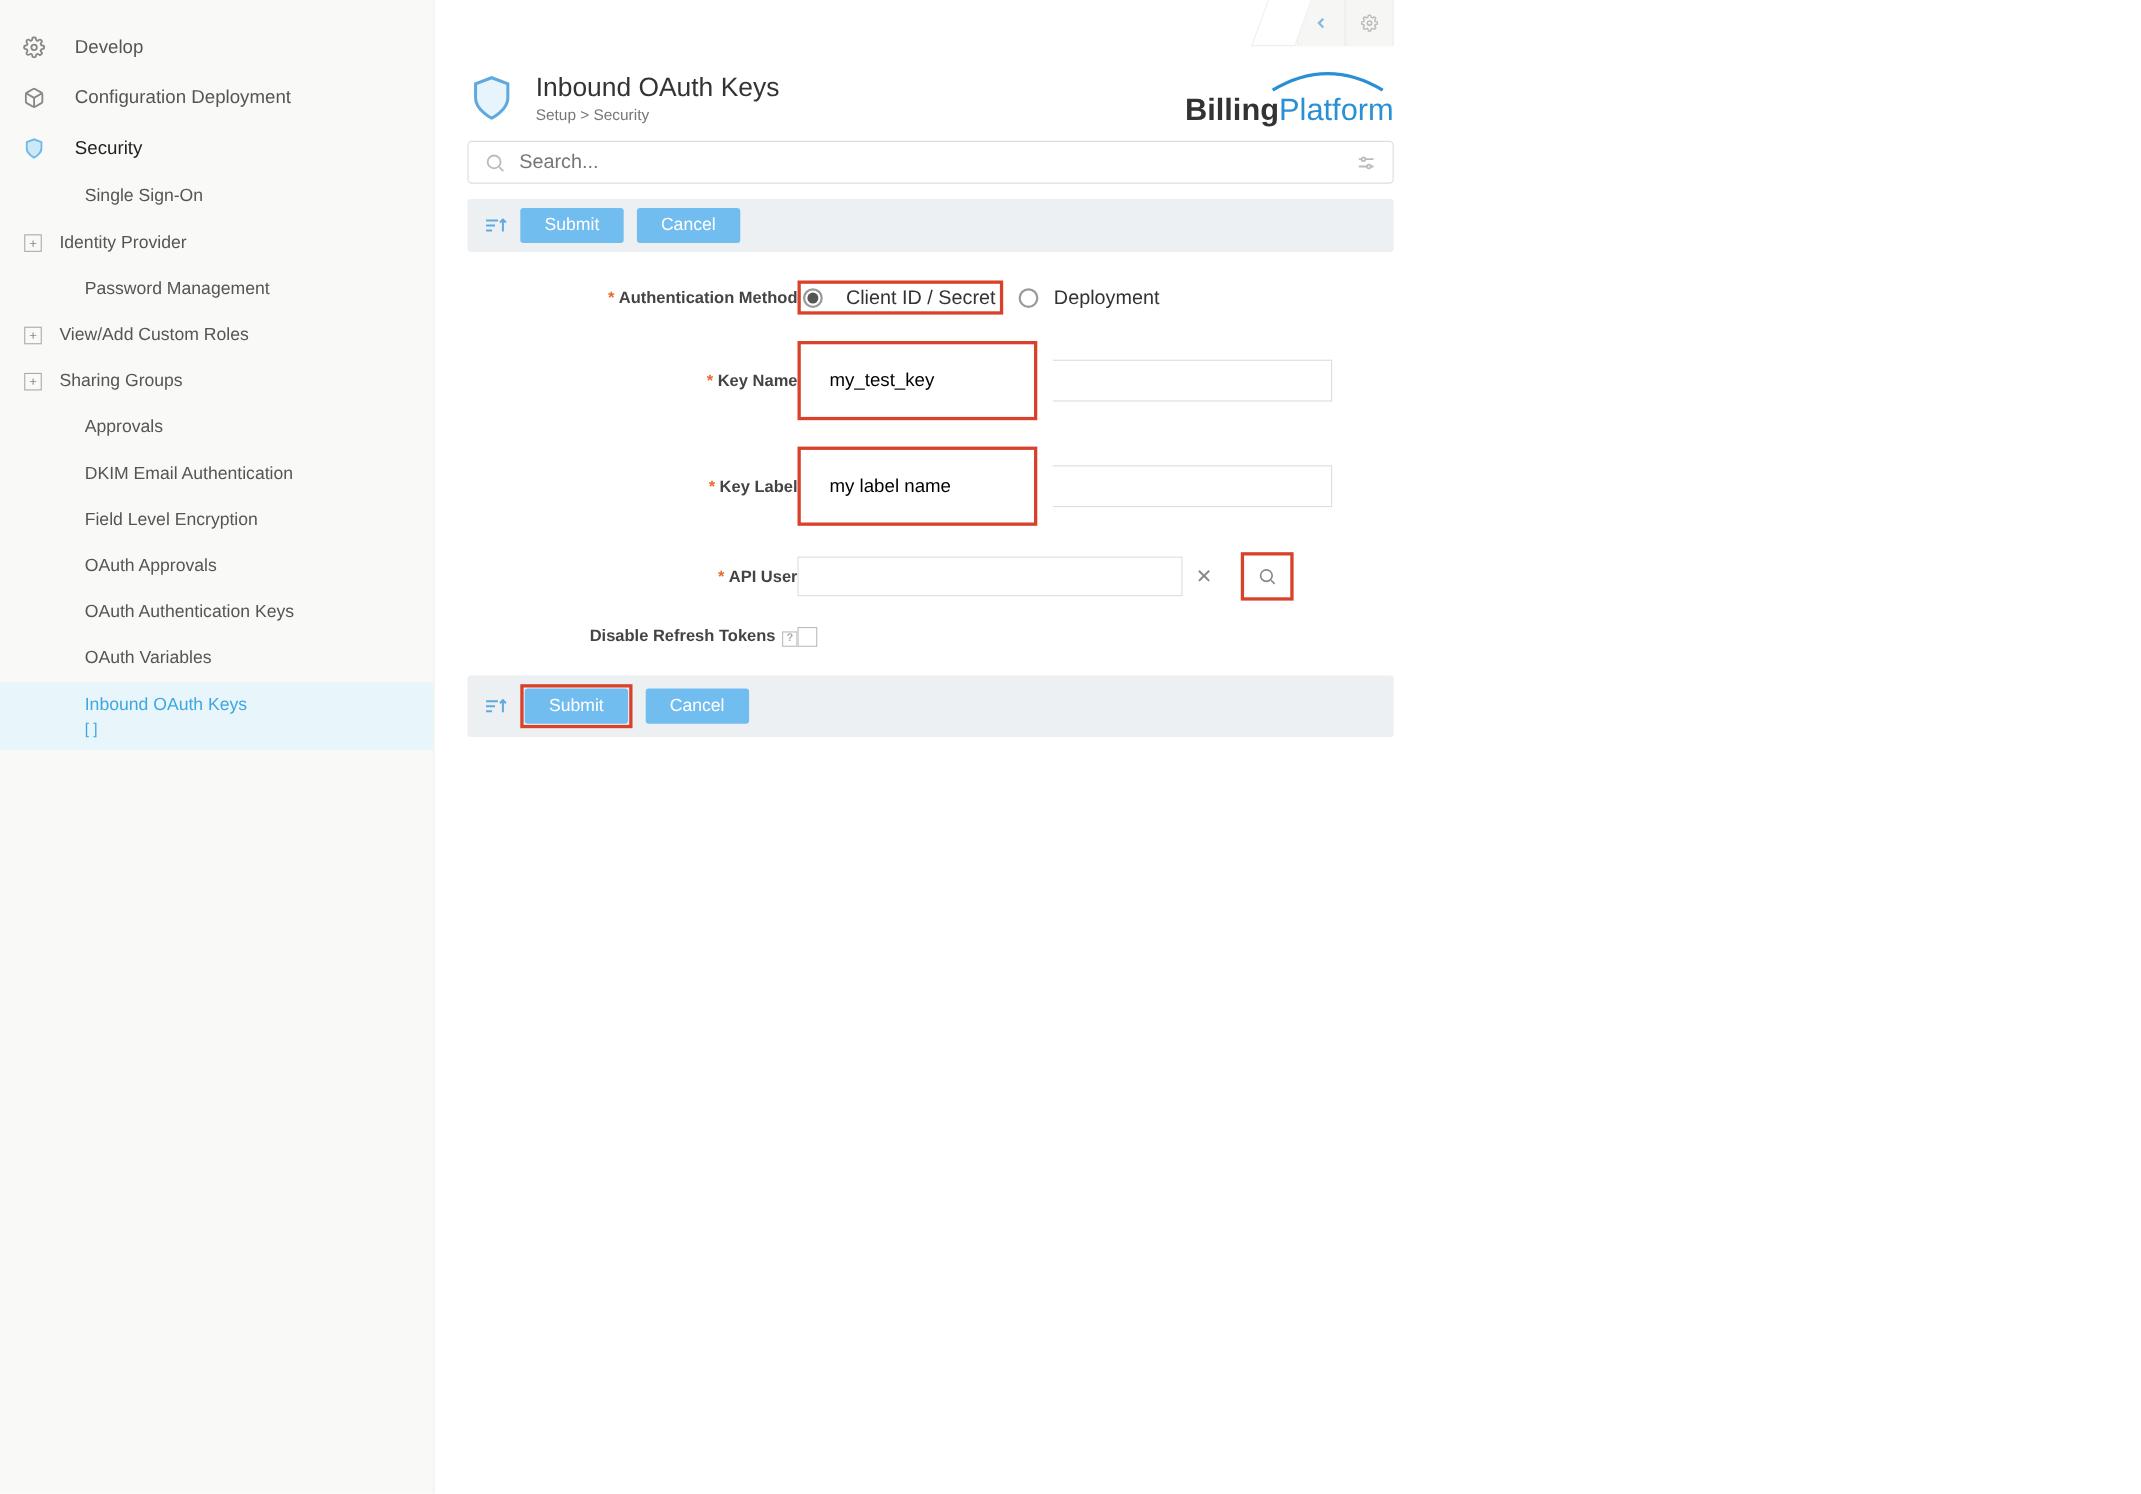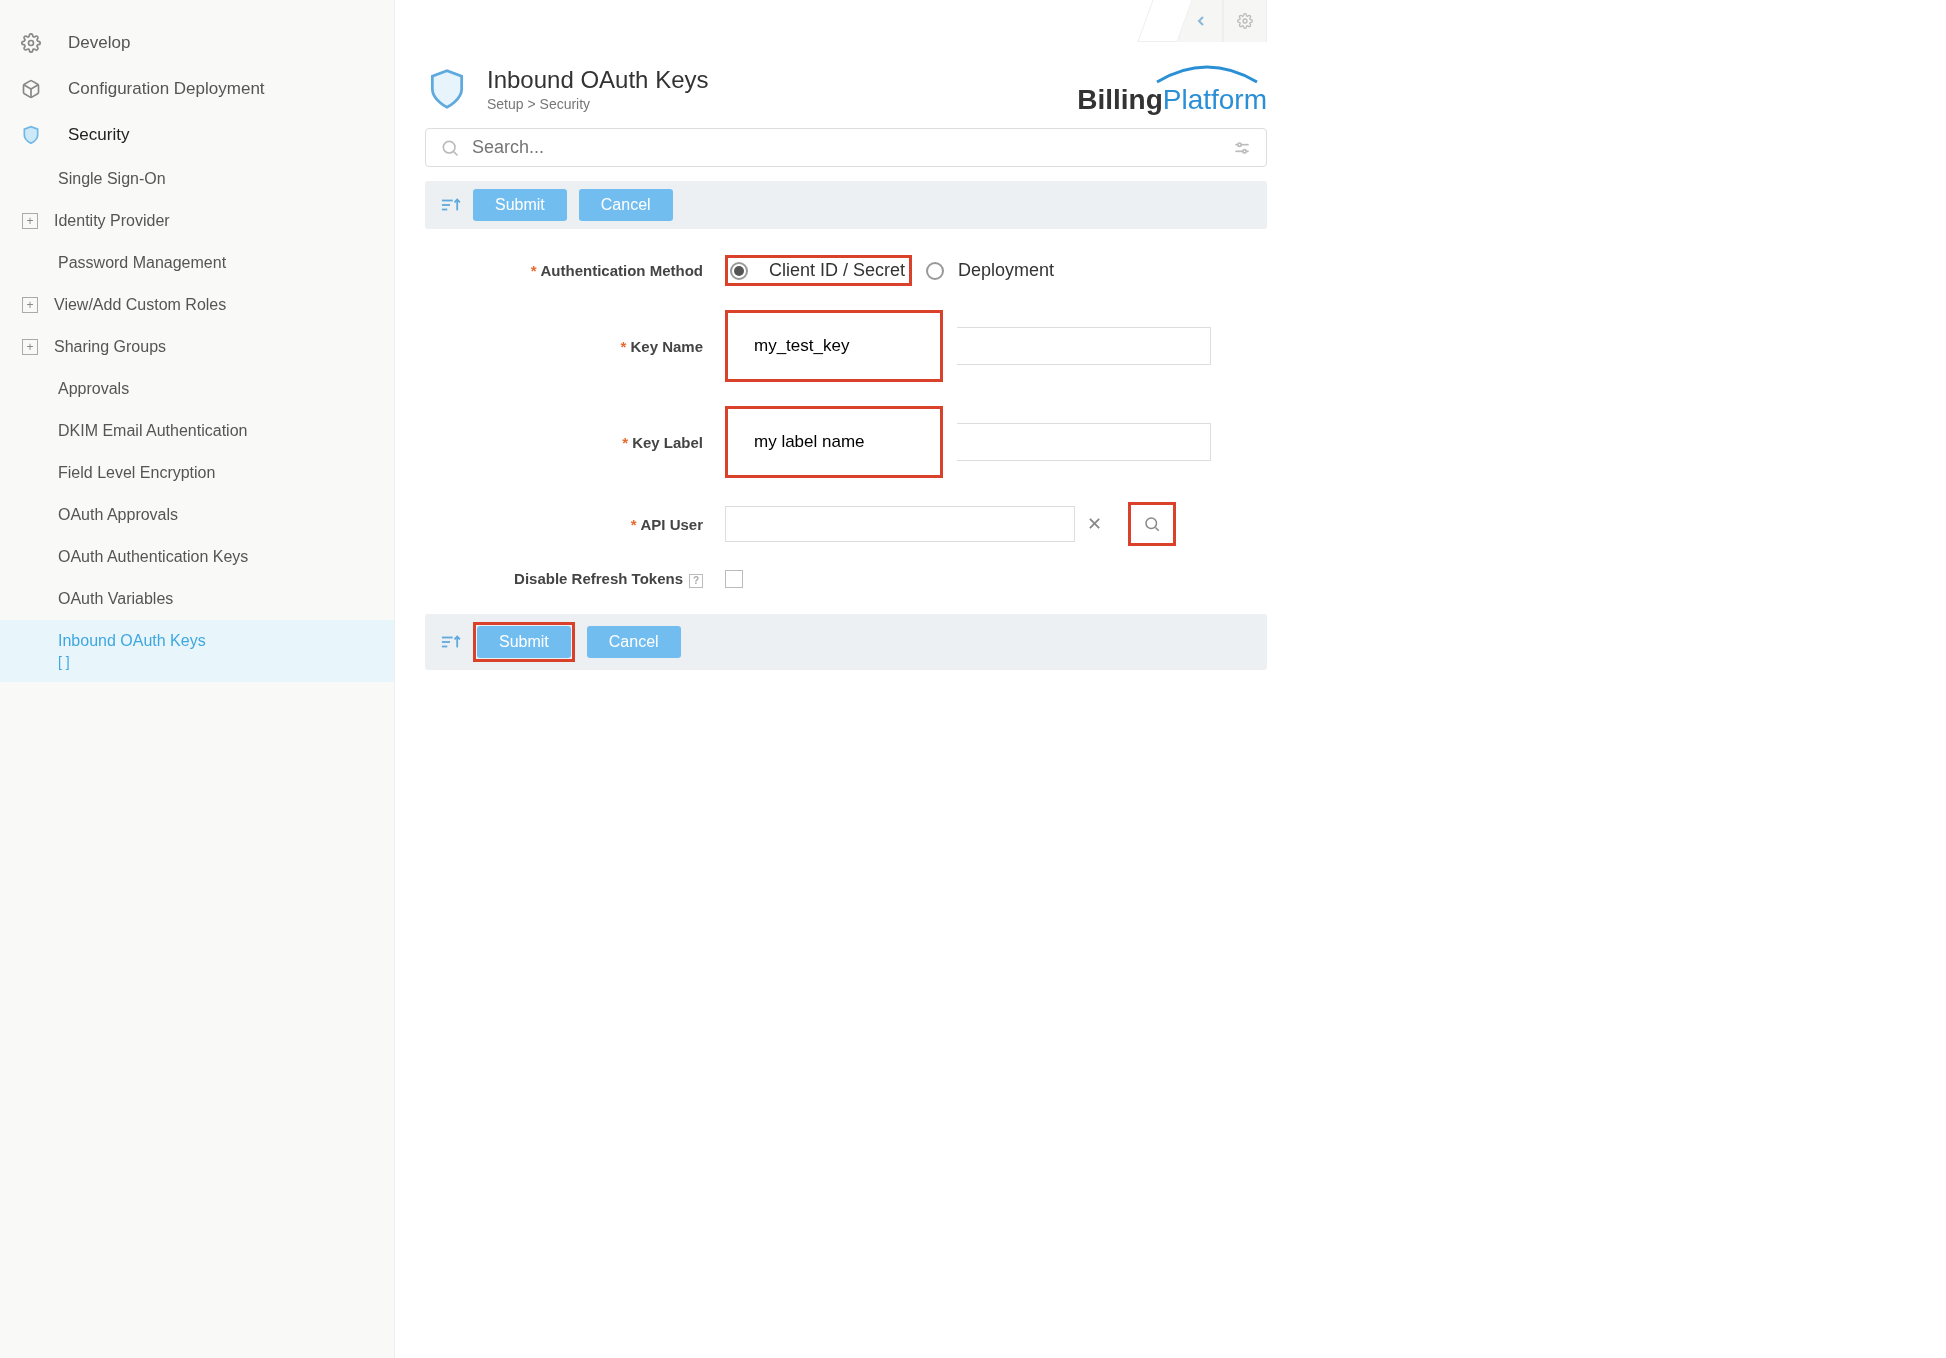--- a/index.html
+++ b/index.html
@@ -3,21 +3,21 @@
 <meta charset="utf-8">
 <style>
 * { box-sizing: border-box; margin: 0; padding: 0; }
 body { font-family: -apple-system, BlinkMacSystemFont, "Segoe UI", Arial, sans-serif; background: #fff; color: #444; width:1297px; }
 .app { display: flex; height: 100vh; }
 
 
 .sidebar { width: 395px; background: #f9f9f7; border-right: 1px solid #eee; padding-top: 20px; }
 .sidebar-section { padding: 12px 20px; display: flex; align-items: center; gap: 26px; font-size: 17px; color: #555; cursor: pointer; }
 .sidebar-section.active { color: #222; font-weight: 500; }
-.sidebar-sub { padding: 12px 20px 12px 58px; font-size: 16px; color: #555; cursor: pointer; display:flex; align-items:center; }
+.sidebar-sub { padding: 12px 20px 12px 77px; font-size: 16px; color: #555; cursor: pointer; display:flex; align-items:center; }
 .sidebar-sub.selected { background: #e8f5fb; color: #3ea7e0; }
 .sidebar-sub .bracket { display:block; font-size:14px; color:#3ea7e0; margin-top:4px; }
 .sb-icon { width: 22px; height: 22px; display: inline-flex; align-items: center; justify-content: center; color: #888; }
 .sb-icon.shield { color: #6fb8e8; }
 .plus-box { width:16px; height:16px; border:1px solid #aaa; display:inline-flex; align-items:center; justify-content:center; font-size:12px; color:#888; margin-right:16px; margin-left:2px;}
 
 
 .main { flex: 1; padding: 0 30px; position: relative; }
 .topbar { display:flex; justify-content:flex-end; align-items:center; height:42px; gap:0; }
 .topbar-btn { width:44px; height:42px; display:flex; align-items:center; justify-content:center; background:#f6f6f4; border-left:1px solid #eee; border-right:1px solid #eee; color:#88b8d8; cursor:pointer;}
@@ -36,21 +36,21 @@
 .search-row input { border:none; outline:none; flex:1; font-size:18px; color:#888; }
 .search-icon { color:#bbb; margin-right:12px;}
 .sliders-icon { color:#bbb; }
 
 .action-bar { margin-top:14px; background:#edf0f2; border-radius:3px; padding:8px 14px; display:flex; align-items:center; gap:12px; }
 .sort-icon { color:#5ea9de; cursor:pointer; }
 .btn { background:#72bdf0; color:#fff; border:none; border-radius:3px; padding:7px 22px; font-size:16px; cursor:pointer; }
 
 .form { margin-top:14px; }
 .form-row { display:flex; align-items:center; padding:12px 0; }
-.form-label { width:300px; text-align:right; padding-right:22px; font-size:15px; font-weight:600; color:#444; }
+.form-label { width:300px; text-align:right; font-size:15px; font-weight:600; color:#444; }
 .req { color:#e86a2f; margin-right:4px; }
 .form-field { flex:1; display:flex; align-items:center; gap:14px; }
 .radio { width:18px; height:18px; border:2px solid #999; border-radius:50%; display:inline-flex; align-items:center; justify-content:center; }
 .radio.sel::after { content:""; width:10px; height:10px; background:#555; border-radius:50%; }
 .radio-lbl { font-size:18px; color:#333; }
 .text-input { border:1px solid #ddd; padding:7px 10px; font-size:17px; width:440px; }
 .api-wrap { display:flex; align-items:center; }
 .api-input { border:1px solid #ddd; padding:7px 10px; font-size:17px; width:350px; }
 .clear-x { padding:0 12px; color:#888; cursor:pointer; font-size:18px;}
 .lookup { border:1px solid #ddd; width:40px; height:36px; display:flex; align-items:center; justify-content:center; margin-left:8px; color:#888; background:#fff; cursor:pointer;}

